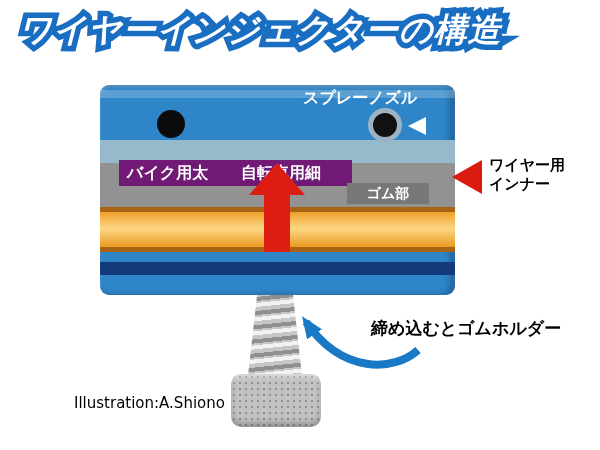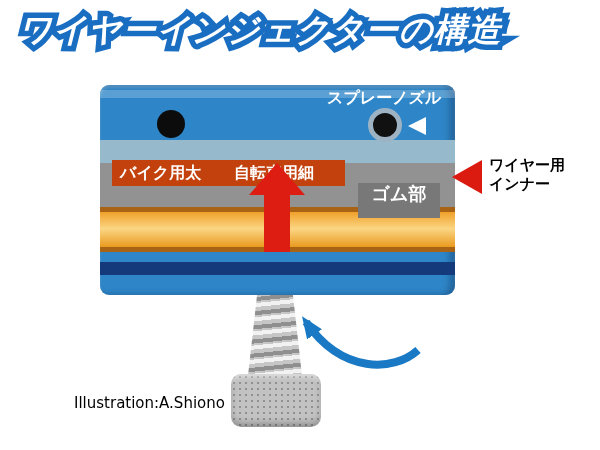--- a/index.html
+++ b/index.html
@@ -36,36 +36,36 @@
     position:absolute;left:157px;top:110px;width:28px;height:28px;border-radius:50%;
     background:#0c0c0c;z-index:3;
   }
   .hole-nozzle{
     position:absolute;left:368px;top:108px;width:34px;height:34px;border-radius:50%;
     box-sizing:border-box;border:5px solid #9db3c4;background:#111;z-index:3;
   }
   
   .nozzle-label{
     position:absolute;left:303px;top:88px;width:140px;z-index:4;
-    color:#ffffff;font-weight:bold;font-size:16px;margin-left:24px;
+    color:#ffffff;font-weight:bold;font-size:16px;
   }
   .nozzle-pointer{
     position:absolute;left:408px;top:117px;width:0;height:0;z-index:4;
     border-top:9px solid transparent;border-bottom:9px solid transparent;
     border-right:18px solid #ffffff;
   }
   .size-bar{
-    position:absolute;left:112px;top:160px;width:233px;height:26px;background:#c2410c;z-index:4;
+    position:absolute;left:119px;top:160px;width:233px;height:26px;background:#701a75;z-index:4;
     color:#fff;font-weight:bold;font-size:16px;line-height:26px;white-space:nowrap;text-decoration:underline;
   }
   .size-bar .bike{position:absolute;left:8px;top:0;}
   .size-bar .bicycle{position:absolute;left:122px;top:0;}
   .rubber-label{
-    position:absolute;left:347px;top:183px;width:82px;height:35px;background:#787878;z-index:4;
-    color:#fff;font-weight:bold;font-size:18px;line-height:21px;text-align:center;margin-left:11px;
+    position:absolute;left:347px;top:183px;width:82px;height:21px;background:#787878;z-index:4;
+    color:#fff;font-weight:bold;font-size:14px;line-height:21px;text-align:center;
   }
   
   .up-arrow-head{
     position:absolute;left:249px;top:163px;width:0;height:0;z-index:5;
     border-left:28px solid transparent;border-right:28px solid transparent;
     border-bottom:32px solid #dd1d12;
   }
   .up-arrow-shaft{
     position:absolute;left:264px;top:194px;width:26px;height:58px;background:#dd1d12;z-index:5;
   }
@@ -149,17 +149,18 @@
   <svg class="tighten-arrow" width="150" height="75" viewBox="0 0 150 75">
     <defs>
       <marker id="ah" markerUnits="userSpaceOnUse" markerWidth="22" markerHeight="18" refX="15" refY="9" orient="auto">
         <path d="M0,0 L22,9 L0,18 Z" fill="#1a79c4"></path>
       </marker>
     </defs>
     <path d="M 128,52 C 104,74 52,76 16,24" fill="none" stroke="#1a79c4" stroke-width="8" marker-end="url(#ah)"></path>
   </svg>
 
   <div class="tighten-note">
+    <div>締め込むとゴムホルダー</div>
   </div>
 
   <div class="credit">Illustration:A.Shiono</div>
 
 </div>
 
 </body></html>

